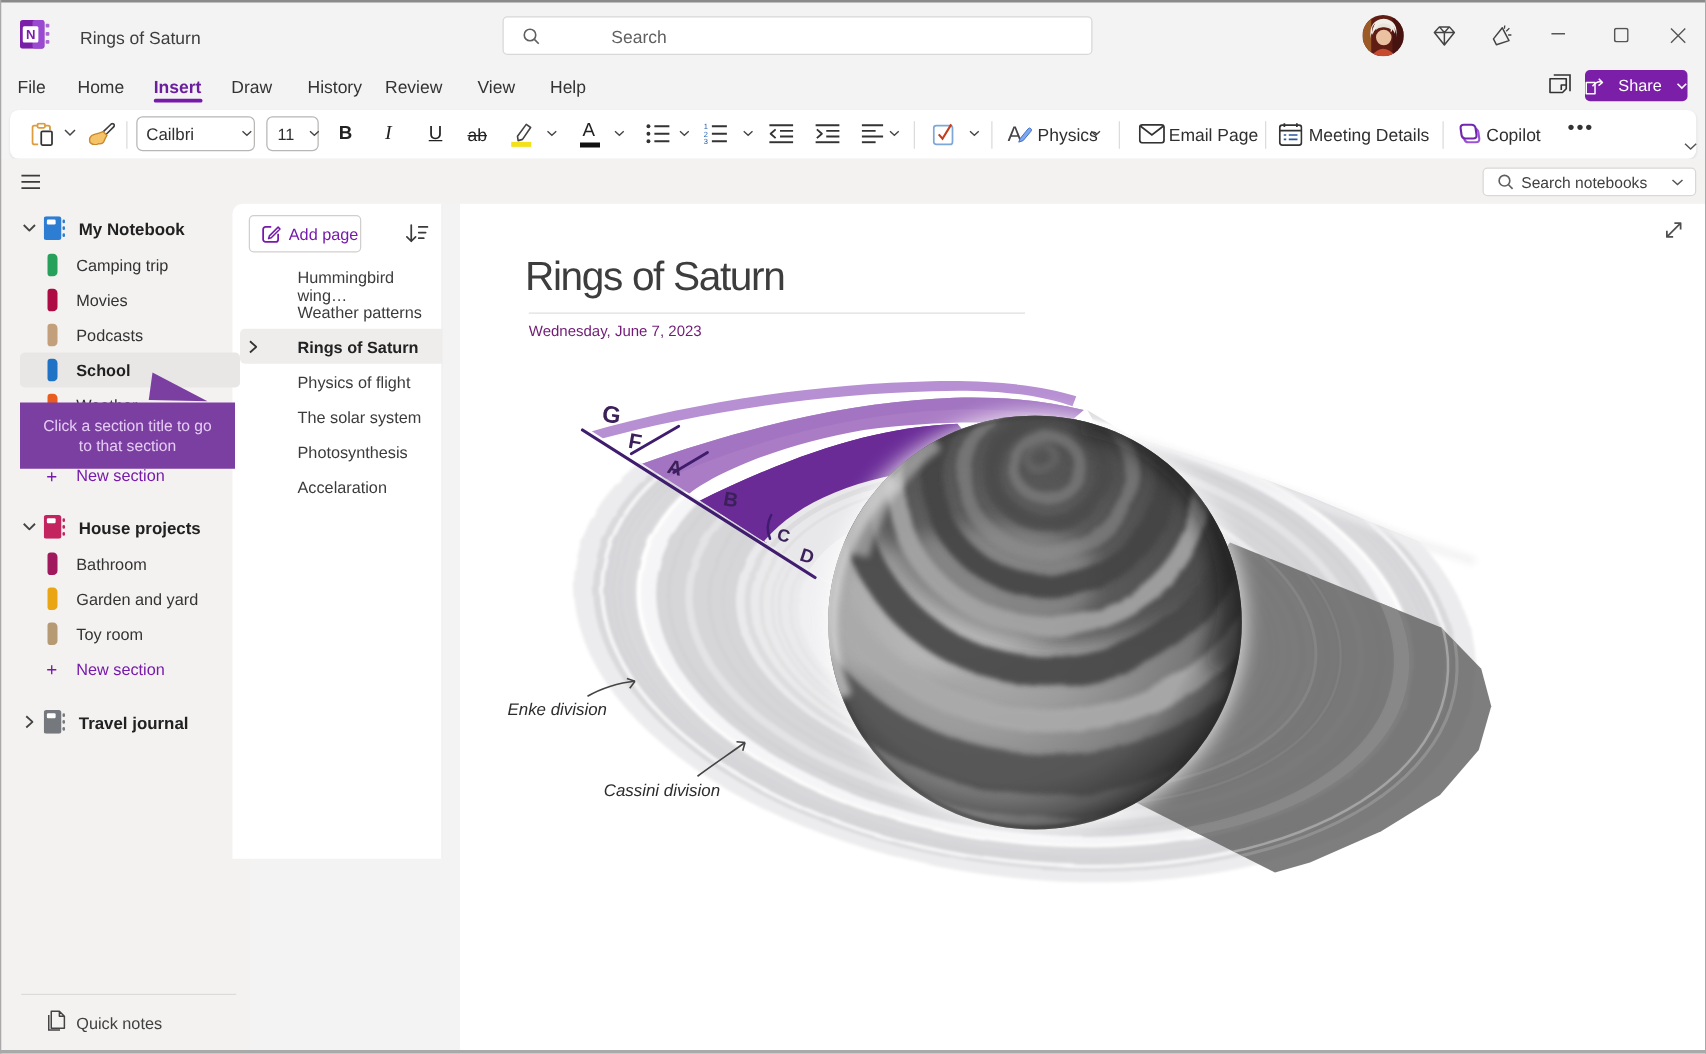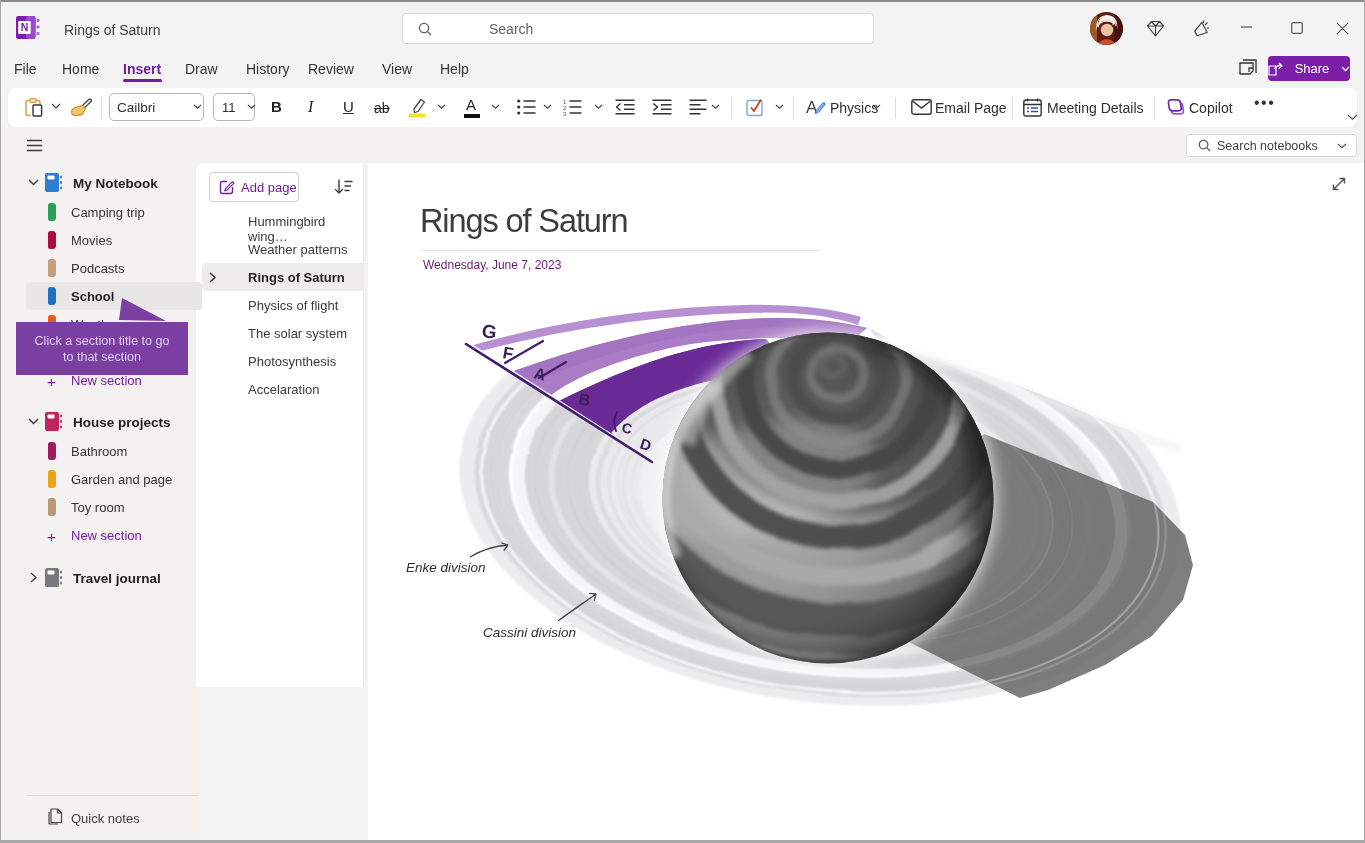--- a/index.html
+++ b/index.html
@@ -40,21 +40,21 @@
   .secname { position:absolute; left:53px; top:7px; font-size:13px; color:#333; }
   .sectab { position:absolute; left:30px; top:5px; width:8px; height:18px; border-radius:2.5px 3.5px 3.5px 2.5px; }
   .newsec { position:absolute; left:53px; top:7px; font-size:13px; color:#7719aa; }
   .plus { position:absolute; left:29px; top:7px; font-size:15px; color:#7719aa; }
 
   
   #tooltip { left:16px; top:322px; width:172px; height:53px; background:#7b3fa1; color:#e6ccf5; font-size:12.5px; text-align:center; line-height:1.3; padding-top:11px; z-index:5; }
   #tooltiparrow { z-index:5; left:110px; top:297px; }
 
   
-  #pagelist { left:196px; top:163px; width:168px; height:524px; background:#fff; border-radius:8px 0 0 0; border-right:1px solid #ececec; }
+  #pagelist { left:186px; top:163px; width:168px; height:524px; background:#fff; border-radius:8px 0 0 0; border-right:1px solid #ececec; }
   #addpage { position:absolute; left:13px; top:9px; width:90px; height:30px; border:1px solid #d1cfcd; border-radius:4px; background:#fff; display:flex; align-items:center; }
   #addpage span { color:#7719aa; font-size:13px; margin-left:6px; }
   .pgitem { position:absolute; left:28px; font-size:13px; color:#3b3b3b;margin-left:24px; }
   #pgsel { position:absolute; left:6px; top:100px; width:162px; height:28px; background:#efedec; border-radius:4px 0 0 4px; }
 
   
   #content { left:368px; top:163px; width:996px; height:680px; background:#fff; }
   #pagetitle { position:absolute; left:52px; top:40px; font-size:32.5px; font-weight:300; color:#3d3d3d; letter-spacing:-1.1px; }
   #titlerule { position:absolute; left:55px; top:87px; width:397px; height:1px; background:#e0e0e0; }
   #pagedate { position:absolute; left:55px; top:95px; font-size:12px; color:#701a75; }
@@ -319,21 +319,21 @@
   <div class="abs" id="content">
 
     <svg class="abs" style="left:963px;top:13px" width="16" height="16" viewBox="0 0 16 16">
       <path d="M2.5 13.5 L13.5 2.5 M8.5 2.5 h5 v5 M7.5 13.5 h-5 v-5" fill="none" stroke="#4f4f4f" stroke-width="1.4" stroke-linejoin="round"></path>
     </svg>
     <div id="pagetitle">Rings of Saturn</div>
     <div id="titlerule"></div>
     <div id="pagedate">Wednesday, June 7, 2023</div>
   </div>
 
-  <div class="abs" style="left:18px;top:127px;width:199px;height:713px;z-index:3">
+  <div class="abs" style="left:8px;top:127px;width:199px;height:713px;z-index:3">
 
     <svg class="abs" style="left:9px;top:12px" width="15" height="13" viewBox="0 0 15 13">
       <path d="M0 1.5 h15 M0 6.5 h15 M0 11.5 h15" stroke="#3b3b3b" stroke-width="1.5"></path>
     </svg>
 
     <div class="sbrow" style="top:43px">
       <svg class="abs" style="left:10px;top:9px" width="11" height="7" viewBox="0 0 11 7">
         <path d="M1 1 L5.5 5.5 L10 1" fill="none" stroke="#444" stroke-width="1.5" stroke-linejoin="round"></path>
       </svg>
       <svg class="abs" style="left:27px;top:3px" width="17" height="19" viewBox="0 0 17 19">
@@ -387,21 +387,21 @@
         <rect x="15" y="13.5" width="2" height="3" rx="1" fill="#c32460"></rect>
       </svg>
       <div class="nbname">House projects</div>
     </div>
     <div class="sbrow" style="top:310px">
       <div class="sectab" style="background:#a0195c"></div>
       <div class="secname">Bathroom</div>
     </div>
     <div class="sbrow" style="top:338px">
       <div class="sectab" style="background:#eaa515"></div>
-      <div class="secname">Garden and page</div>
+      <div class="secname">Garden and yard</div>
     </div>
     <div class="sbrow" style="top:366px">
       <div class="sectab" style="background:#b69a73"></div>
       <div class="secname">Toy room</div>
     </div>
     <div class="sbrow" style="top:394px">
       <div class="plus">+</div>
       <div class="newsec">New section</div>
     </div>
 

